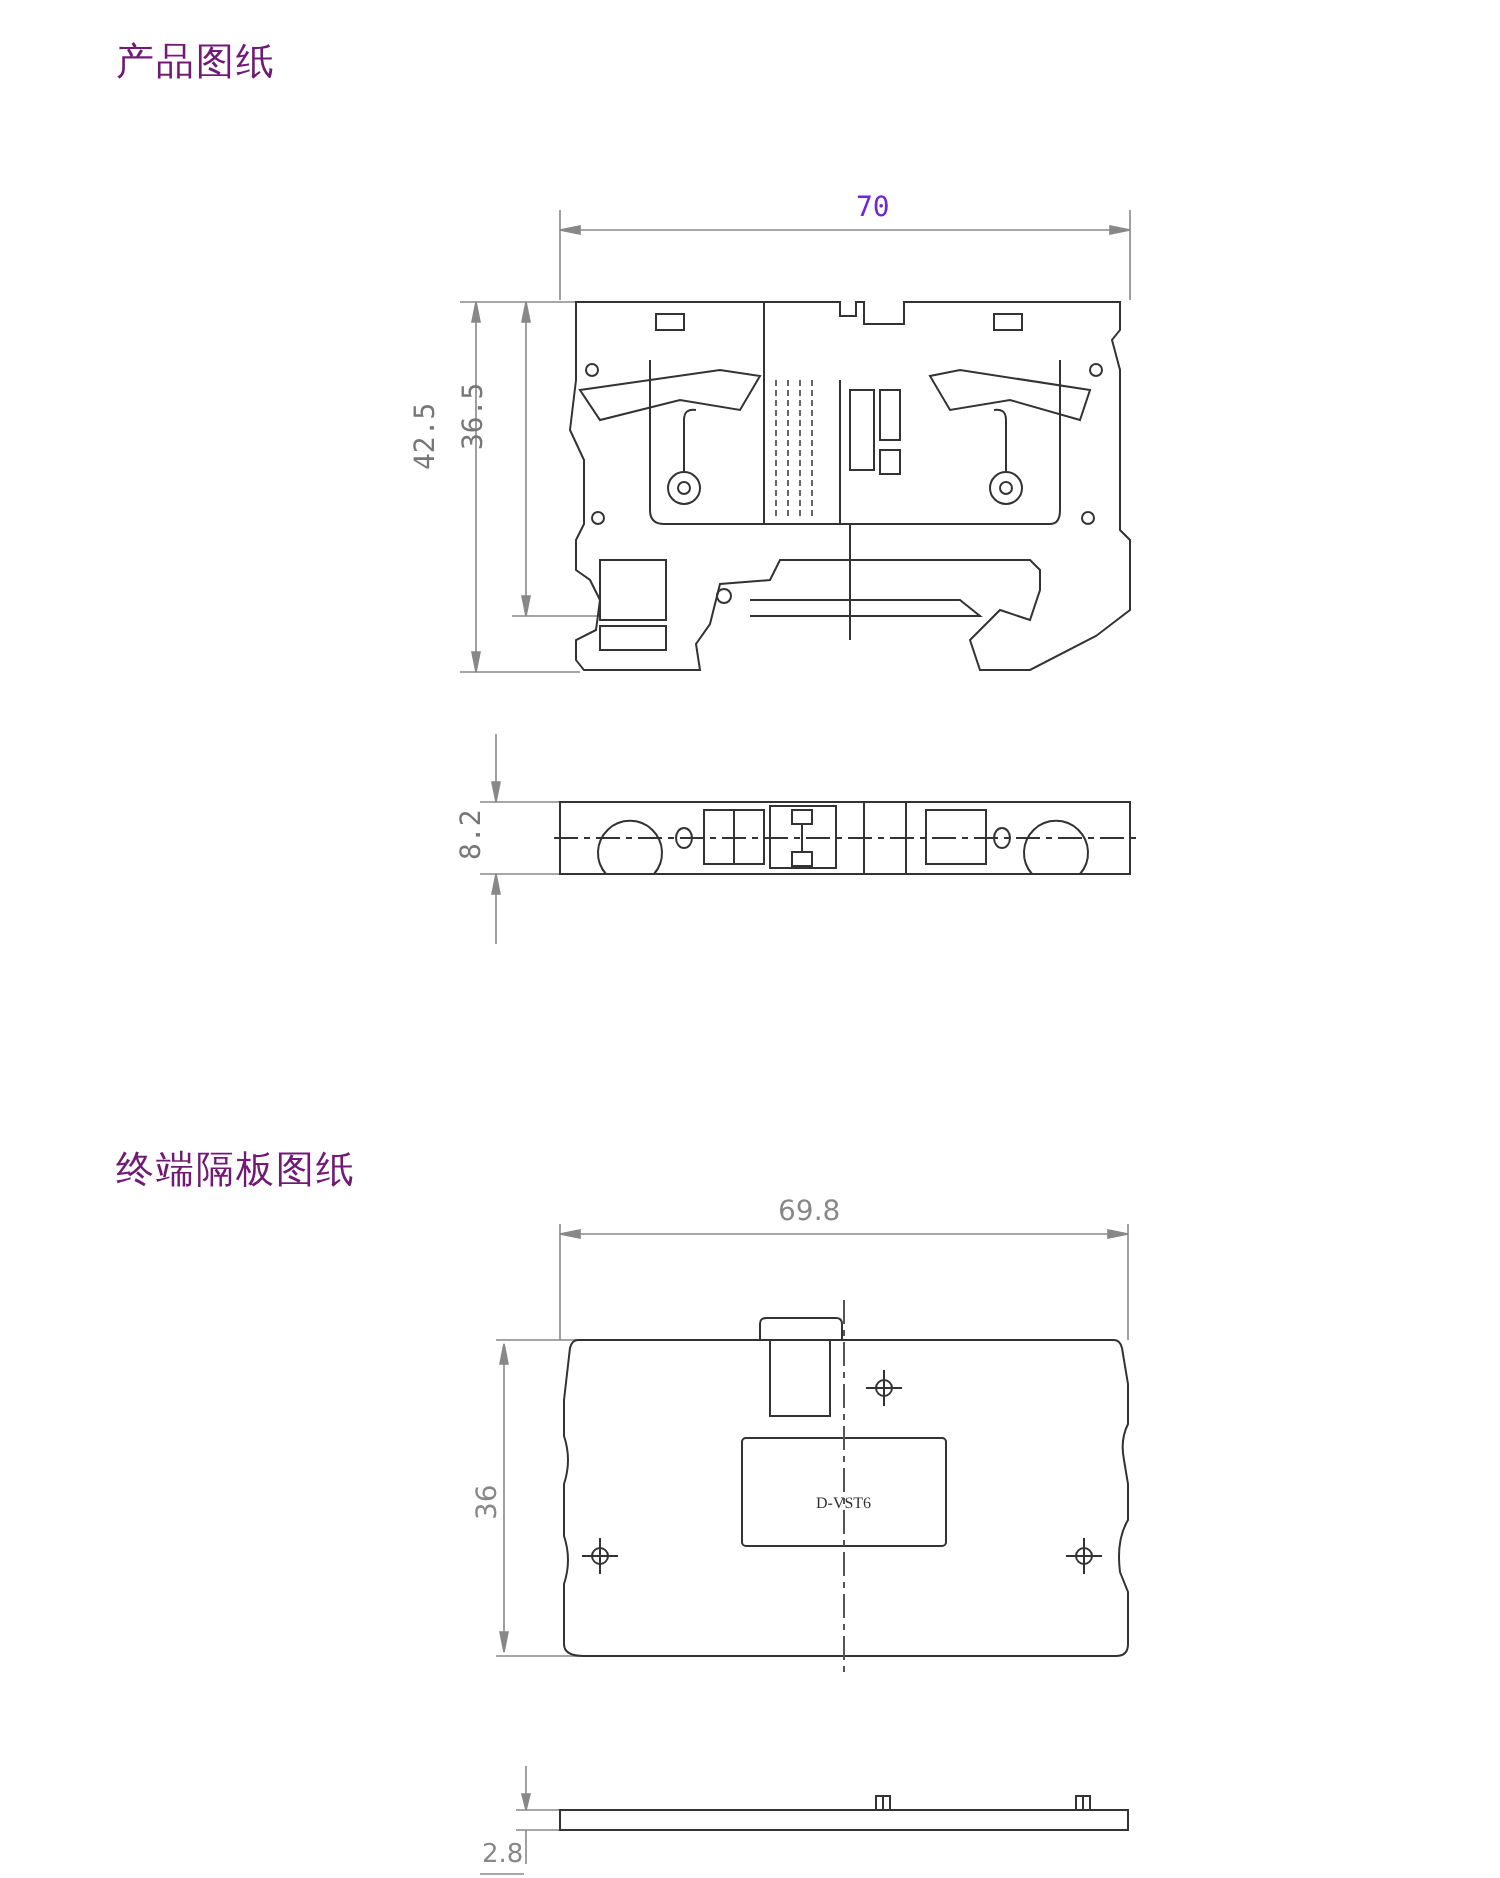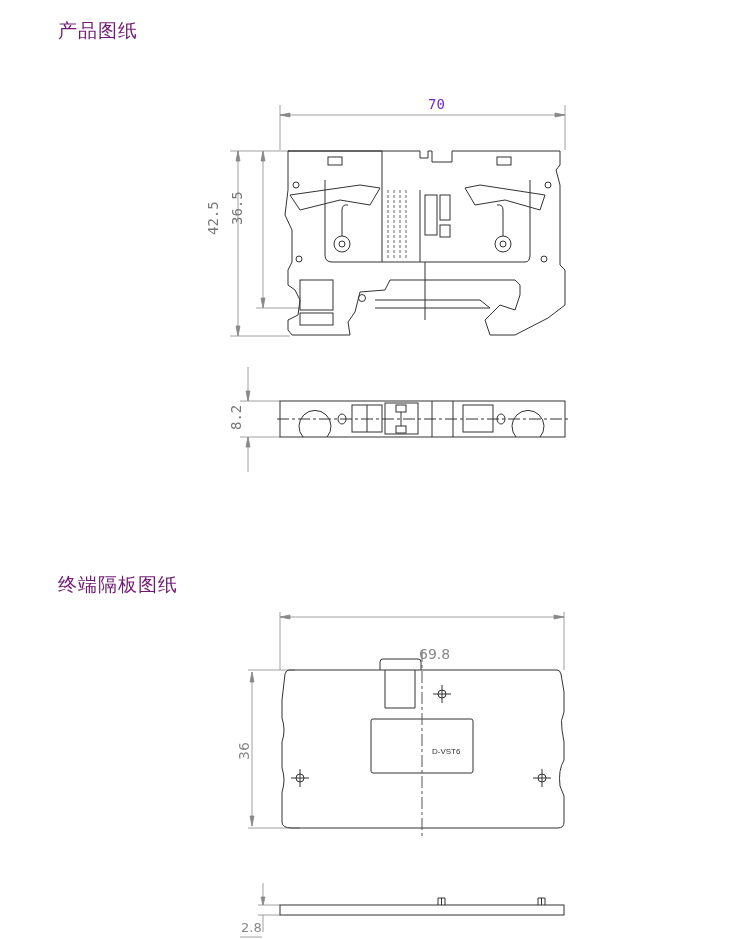--- a/index.html
+++ b/index.html
@@ -153,16 +153,16 @@
     <rect x="280" y="905" width="284" height="10"></rect>
     <path d="M438,905 L438,898 L445,898 L445,905 M441.5,898 L441.5,905"></path>
     <path d="M538,905 L538,898 L545,898 L545,905 M541.5,898 L541.5,905"></path>
   </g>
 </svg>
 
 <div style="position:absolute;left:428px;top:96px;font-size:14px;color:#6d28d9;font-family:'DejaVu Sans Mono',monospace;">70</div>
 <div style="position:absolute;left:205px;top:235px;font-size:14px;color:#777;font-family:'DejaVu Sans Mono',monospace;transform:rotate(-90deg);transform-origin:left top;">42.5</div>
 <div style="position:absolute;left:229px;top:225px;font-size:14px;color:#777;font-family:'DejaVu Sans Mono',monospace;transform:rotate(-90deg);transform-origin:left top;">36.5</div>
 <div style="position:absolute;left:228px;top:430px;font-size:14px;color:#777;font-family:'DejaVu Sans Mono',monospace;transform:rotate(-90deg);transform-origin:left top;">8.2</div>
-<div style="position:absolute;left:419px;top:598px;font-size:14px;color:#888;font-family:'DejaVu Sans',sans-serif;margin-top:48px;">69.8</div>
+<div style="position:absolute;left:389px;top:598px;font-size:14px;color:#888;font-family:'DejaVu Sans',sans-serif;">69.8</div>
 <div style="position:absolute;left:236px;top:760px;font-size:14px;color:#888;font-family:'DejaVu Sans',sans-serif;transform:rotate(-90deg);transform-origin:left top;">36</div>
-<div style="position:absolute;left:408px;top:747px;font-size:8px;color:#333;font-family:Liberation Sans, sans-serif;margin-left:24px;">D-VST6</div>
+<div style="position:absolute;left:408px;top:747px;font-size:8px;color:#333;font-family:Liberation Serif, serif;">D-VST6</div>
 <div style="position:absolute;left:241px;top:920px;font-size:13px;color:#888;font-family:'DejaVu Sans',sans-serif;">2.8</div>
 
 </body></html>

